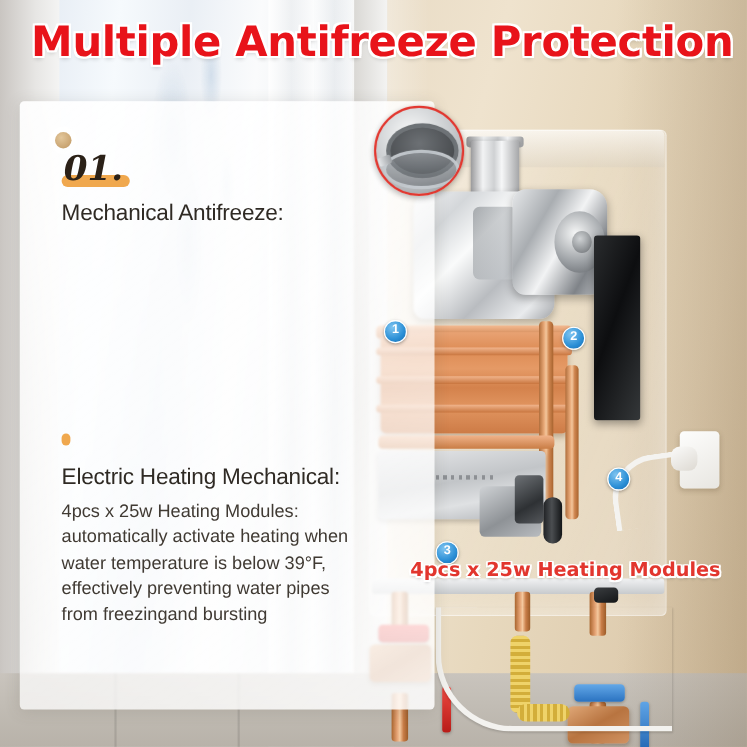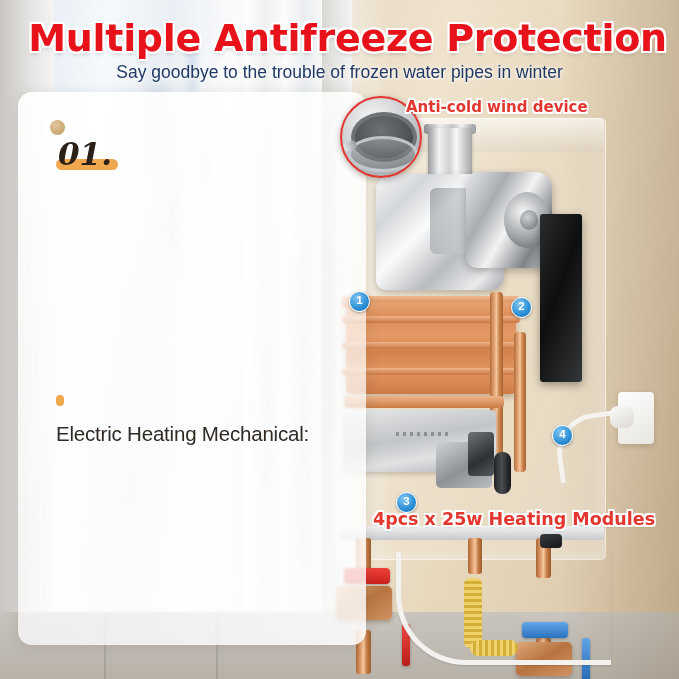--- a/index.html
+++ b/index.html
@@ -52,22 +52,22 @@
     font-family:"DejaVu Sans","Liberation Sans",sans-serif;
     text-shadow:
       -2px -2px 0 #fff, 2px -2px 0 #fff, -2px 2px 0 #fff, 2px 2px 0 #fff,
       0 -2px 0 #fff, 0 2px 0 #fff, -2px 0 0 #fff, 2px 0 0 #fff,
       0 3px 4px rgba(0,0,0,.18);}
   .subhead{position:absolute;left:0;right:0;top:62px;text-align:center;z-index:40;
     font-size:17.5px;color:#1f3864;font-family:"Liberation Sans",sans-serif;
     text-shadow:0 1px 2px rgba(255,255,255,.9), 0 0 6px rgba(255,255,255,.85);}
 
   
-  .card{position:absolute;left:18px;top:92px;width:348px;height:553px;z-index:30;
-    border-radius:14px;
+  .card{position:absolute;left:18px;top:92px;width:377px;height:553px;z-index:30;
+    border-radius:4px;
     background:linear-gradient(145deg,rgba(255,255,255,.92) 0%,rgba(255,255,255,.80) 30%,rgba(255,255,255,.70) 60%,rgba(255,255,255,.84) 100%);
     box-shadow:0 2px 14px rgba(90,80,70,.16);
     backdrop-filter:blur(1px);}
   .card-dot{position:absolute;left:32px;top:28px;width:15px;height:15px;border-radius:50%;
     background:radial-gradient(circle at 38% 34%,#e3c79b,#c9a471 70%,#b8936a);
     box-shadow:0 0 0 5px rgba(255,255,255,.55);}
 
   .block{position:absolute;left:38px;width:272px;}
   .b1{top:44px;}
   .b2{top:306px;}
@@ -237,37 +237,38 @@
   <div class="curtain c1"></div>
   <div class="curtain c2"></div>
   <div class="curtain c3"></div>
   <div class="curtain c4"></div>
   <div class="sill"></div>
   <div class="sill-seam" style="left:104px"></div>
   <div class="sill-seam" style="left:216px"></div>
   <div class="wall-shadow"></div>
 
   <div class="headline">Multiple Antifreeze Protection</div>
-  <div class="subhead">Say goodbye to the trouble of frozen water pipes in winter</div>
 
   <div class="card">
     <div class="card-dot"></div>
 
     <div class="block b1">
       <div class="numwrap">
         <div class="numbar"></div>
         <span class="num">01.</span>
       </div>
+      <div class="sec-title">Mechanical Antifreeze:</div>
     </div>
 
     <div class="block b2">
       <div class="numwrap">
         <div class="numbar"></div>
       </div>
       <div class="sec-title">Electric Heating Mechanical:</div>
+      <div class="sec-body">4pcs x 25w Heating Modules: automatically activate heating when water temperature is below 39°F, effectively preventing water pipes from freezingand bursting</div>
     </div>
   </div>
 
   <div class="product">
     <div class="prot-box"></div>
     <div class="prot-top"></div>
 
     <div class="flue-lip"></div>
     <div class="flue"></div>
 
@@ -318,21 +319,20 @@
     <div class="outlet"></div>
     <div class="plug"></div>
   </div>
 
   <div class="inset">
     <div class="inset-ring"></div>
     <div class="inset-ring2"></div>
     <div class="inset-tab"></div>
   </div>
 
-  <div class="redlabel lbl-wind">Anti-cold wind device</div>
   <div class="redlabel lbl-mod">4pcs x 25w Heating Modules</div>
 
   <div class="badge" style="left:349px;top:291px">1</div>
   <div class="badge" style="left:511px;top:297px">2</div>
   <div class="badge" style="left:396px;top:492px">3</div>
   <div class="badge" style="left:552px;top:425px">4</div>
 
 </div>
 
 </body></html>

